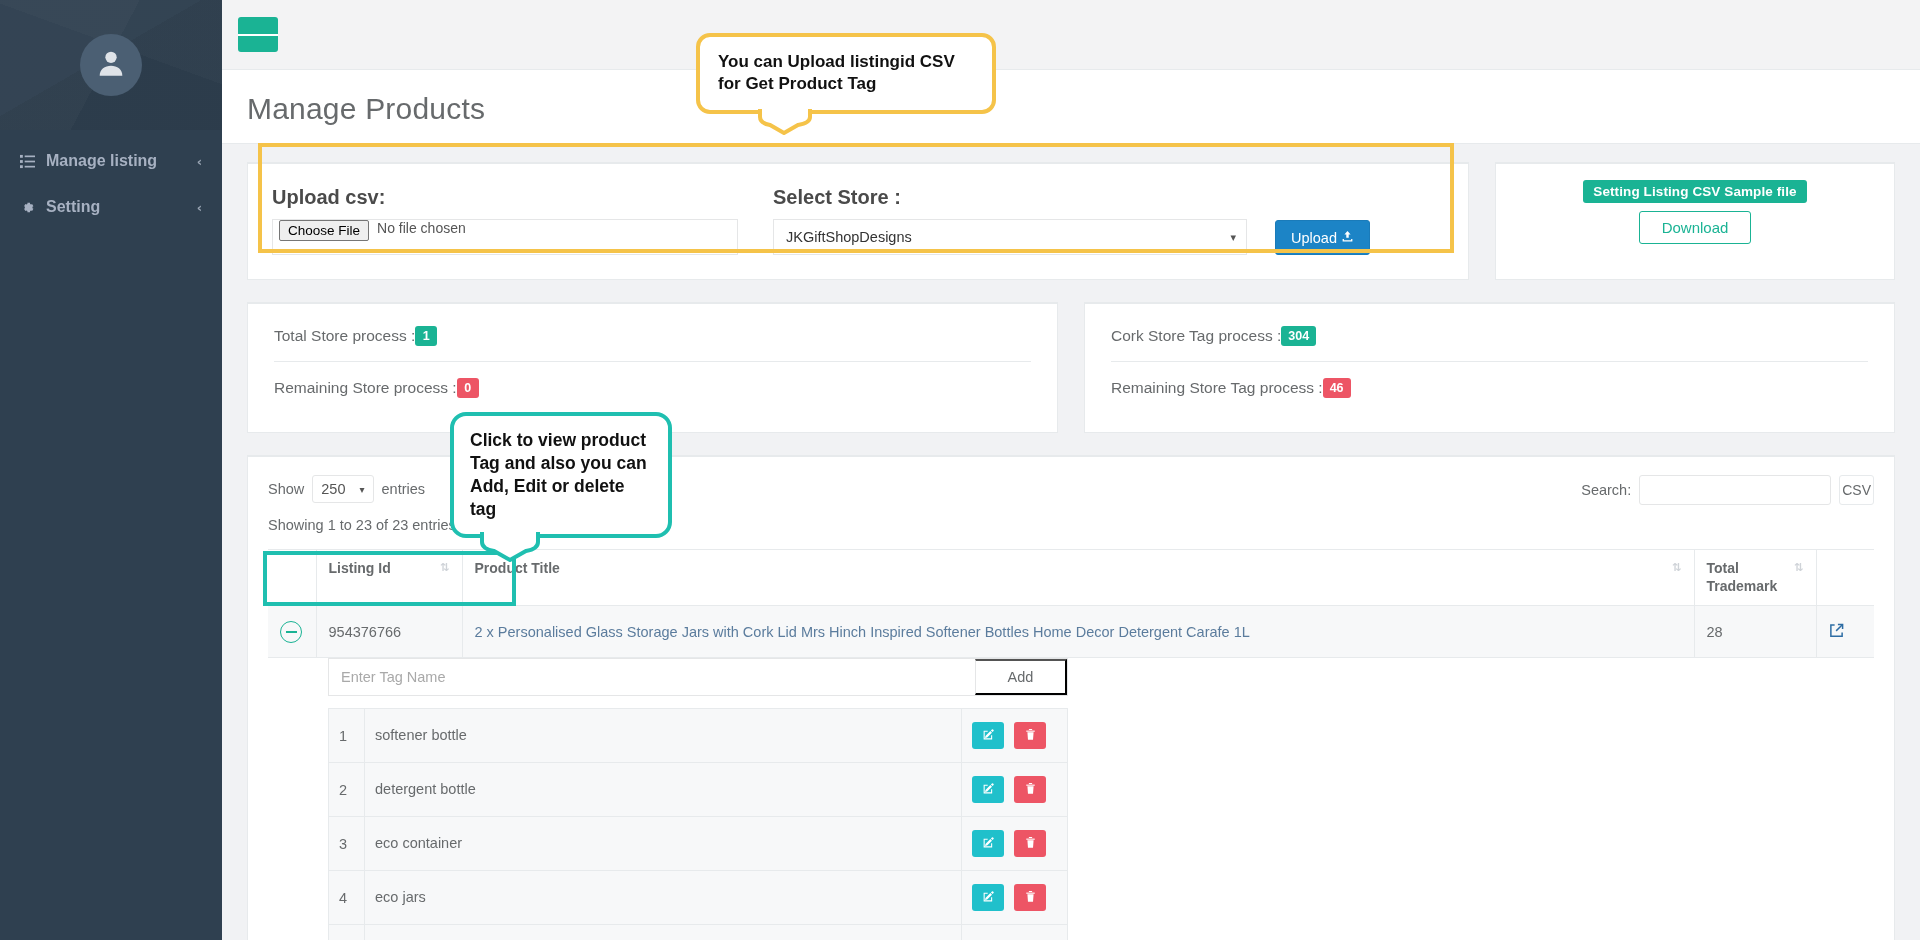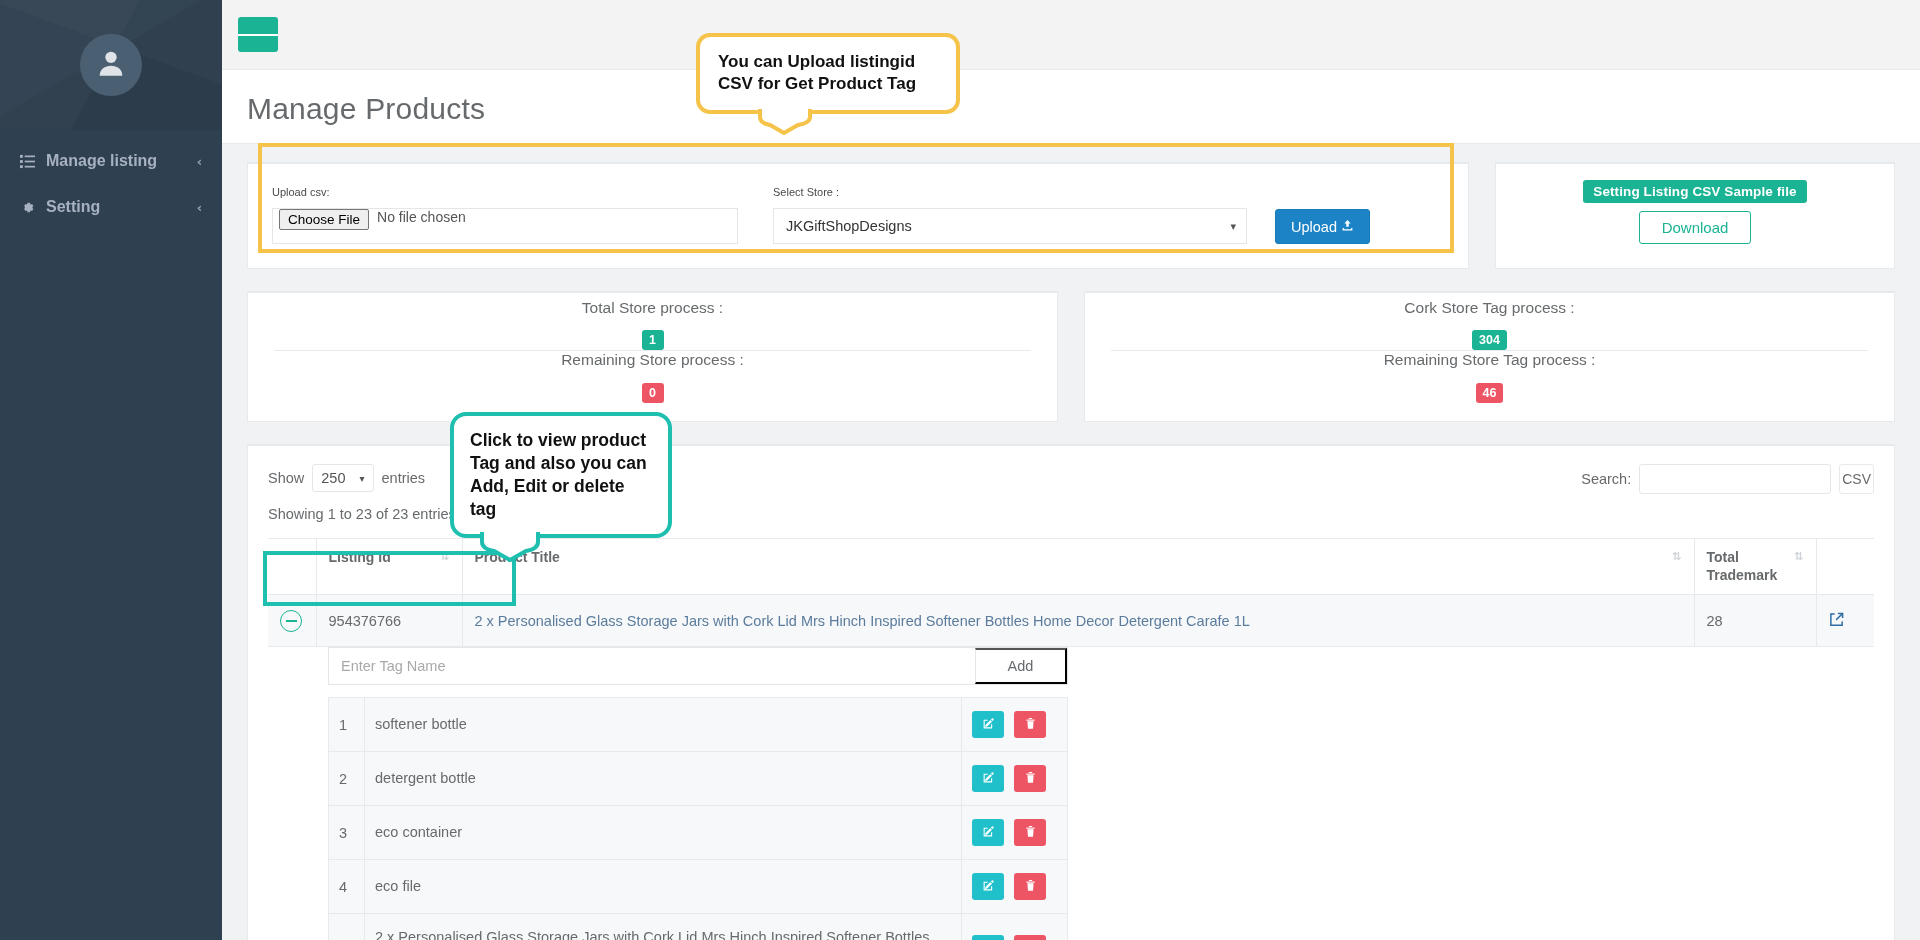--- a/index.html
+++ b/index.html
@@ -74,21 +74,21 @@
   .row { display: flex; gap: 26px; }
 
   .panel {
     background: #fff; border: 1px solid #e7eaec; border-top: 2px solid #e7eaec;
   }
 
   
   .upload-panel { flex: 1; padding: 22px 24px 24px 24px; }
   .upload-inner { display: flex; align-items: flex-end; gap: 0; }
   .fld { display: flex; flex-direction: column; }
-  .fld-label { font-size: 11px; font-weight: normal; color: #4a4a4a; margin-bottom: 10px; }
+  .fld-label { font-size: 20px; font-weight: bold; color: #4a4a4a; margin-bottom: 10px; }
   .file-box {
     width: 466px; height: 36px; border: 1px solid #e5e6e7; background: #fff;
     display: flex; align-items: flex-start; padding: 0 6px; font-size: 14px; color: #555;
   }
   .choose-btn {
     border: 1px solid #767676; background: #efefef; border-radius: 2px;
     padding: 2px 8px; font-size: 13.5px; color: #000; cursor: pointer;
     font-family: "Liberation Sans", sans-serif;
   }
   .file-name { margin-left: 8px; color: #555; font-size: 14px; }
@@ -119,22 +119,22 @@
   .download-btn {
     margin-top: 8px; border: 1px solid #1ab394; color: #1ab394; background: #fff;
     padding: 7px 22px; font-size: 15px; border-radius: 3px; cursor: pointer;
     font-family: "Liberation Sans", sans-serif;
   }
 
   
   .stats-row { margin-top: 22px; }
   .stat-panel { flex: 1; padding: 6px 26px 18px 26px; }
   .stat-line {
-    display: flex; align-items: center; justify-content: space-between;
-    height: 52px; border-bottom: 1px solid #e7eaec; flex-direction: column;
+    display: flex; align-items: center; 
+    height: 52px; border-bottom: 1px solid #e7eaec;
   }
   .stat-line:last-child { border-bottom: none; }
   .stat-label { font-size: 15.5px; color: #676a6c; }
   .badge {
     min-width: 22px; text-align: center; color: #fff; font-size: 12.5px;
     font-weight: bold; padding: 3px 7px; border-radius: 3px;
   }
   .badge.green { background: #1ab394; }
   .badge.red { background: #ed5565; }
 
@@ -219,21 +219,21 @@
   .btn-edit { background: #20c0cb; margin-right: 6px; }
   .btn-del { background: #ed5565; }
   .btn-sq svg { width: 13px; height: 13px; fill: #fff; }
 
   
   .callout {
     position: absolute; background: #fff; z-index: 40;
     font-weight: bold; color: #111; line-height: 1.32;
   }
   .callout-yellow {
-    left: 696px; top: 33px; width: 264px; padding: 14px 18px;
+    left: 696px; top: 33px; width: 300px; padding: 14px 18px;
     border: 4px solid #f5c349; border-radius: 14px; font-size: 17px;
   }
   .callout-yellow .tail {
     position: absolute; left: 58px; bottom: -25px; width: 56px; height: 26px;
   }
   .callout-teal {
     left: 450px; top: 412px; width: 222px; padding: 13px 14px 13px 16px;
     border: 4px solid #1fbfb0; border-radius: 16px; font-size: 17.5px;
   }
   .callout-teal .tail {
@@ -501,21 +501,21 @@
                                   <path d="M6 1.2h4v1.3H6z"></path>
                                   <path d="M2.8 3.2h10.4v1.4H2.8z"></path>
                                   <path d="M4.2 5.3h7.6l-.7 9.3H4.9zM6.4 6.8h1v6h-1zm2.2 0h1v6h-1z"></path>
                                 </svg>
                             </span>
                           </button>
                         </td>
                       </tr>
                       <tr>
                         <td class="tag-num">4</td>
-                        <td class="tag-name">eco file</td>
+                        <td class="tag-name">eco jars</td>
                         <td class="tag-acts">
                           <button class="btn-sq btn-edit">
                             <span>
                               <svg viewBox="0 0 16 16">
                                   <path d="M13.6 1.8l.6.6a1 1 0 0 1 0 1.4L13 5l-2-2 1.2-1.2a1 1 0 0 1 1.4 0zM10.3 3.7l2 2-6 6-2.6.6.6-2.6z"></path>
                                   <path d="M2 3.4h5v1.3H3.3v7.9h7.9V9h1.3v5.2H2z"></path>
                                 </svg>
                             </span>
                           </button>
                           <button class="btn-sq btn-del">

